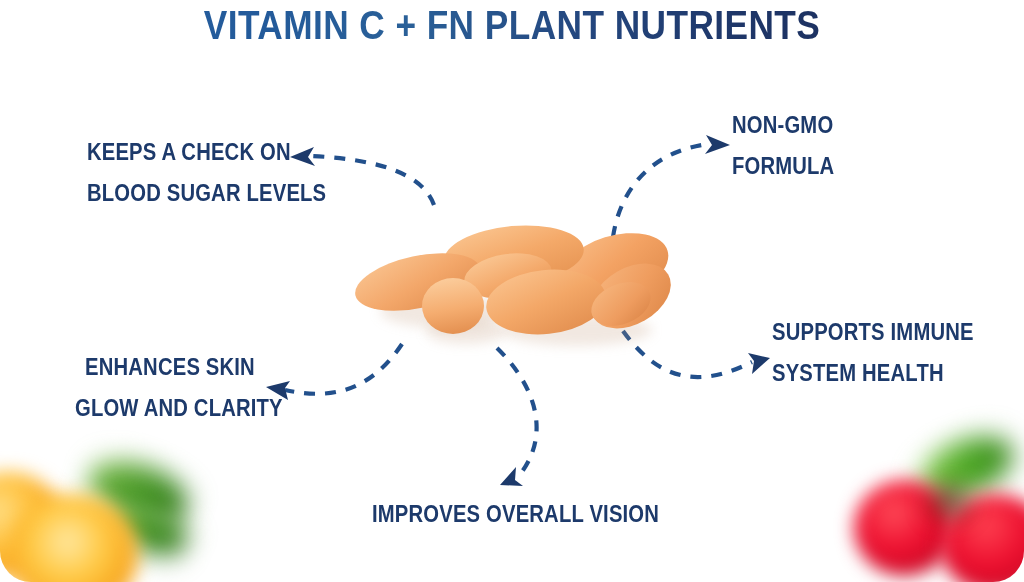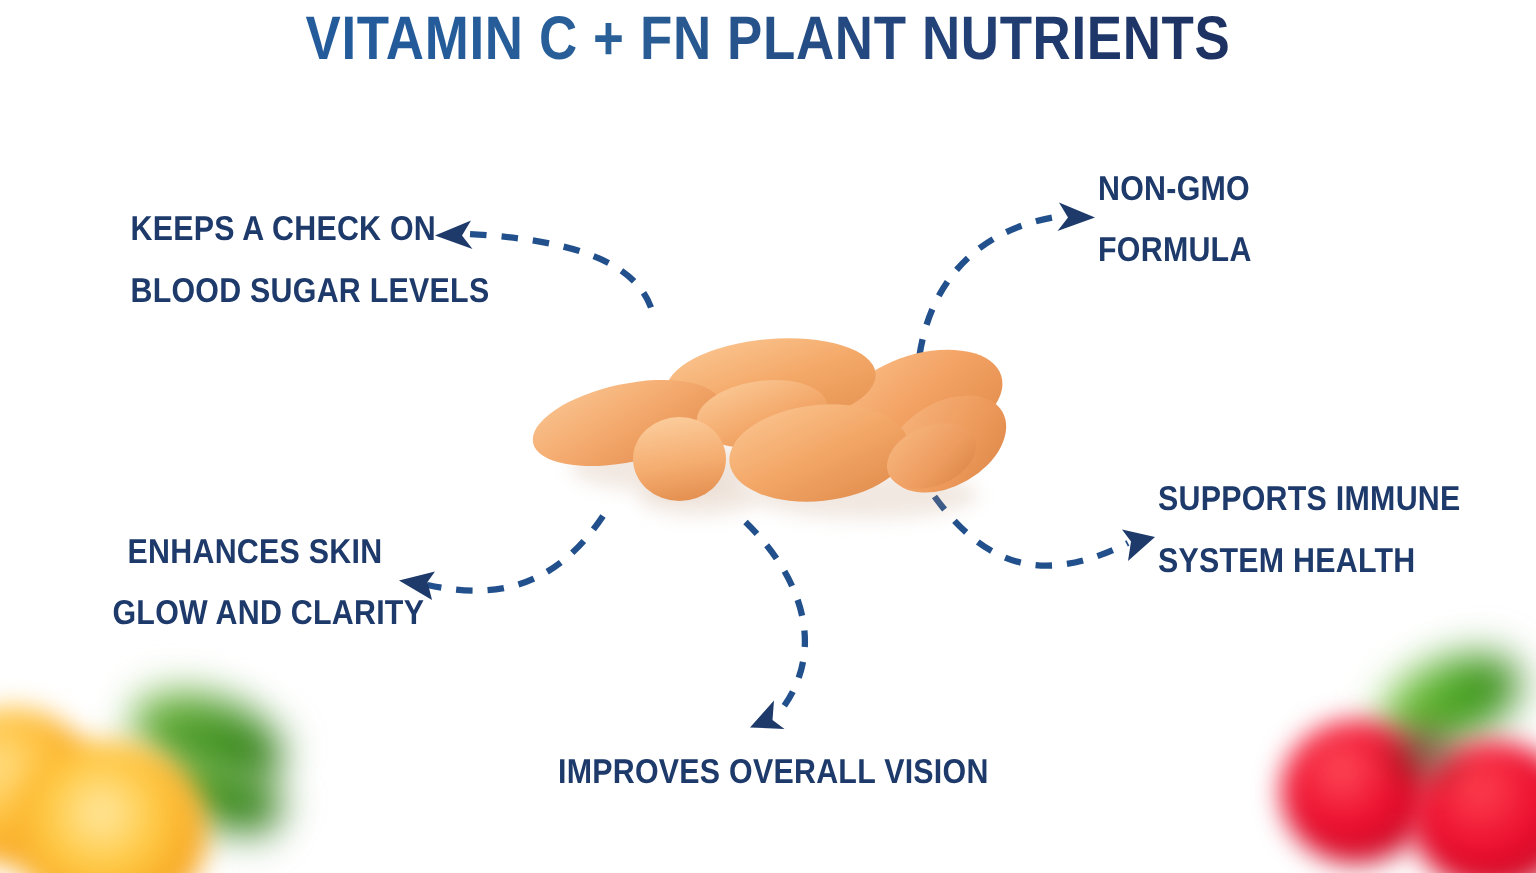--- a/index.html
+++ b/index.html
@@ -10,20 +10,21 @@
   }
   body {
     font-family: "Liberation Sans", sans-serif;
   }
   #infographic {
     position: relative;
     width: 1024px;
     height: 582px;
     background: #ffffff;
     overflow: hidden;
+    border-radius: 31px;
   }
 
   
   #title {
     position: absolute;
     left: 0;
     top: 2px;
     width: 1024px;
     text-align: center;
     font-family: "Liberation Sans Narrow", "Liberation Sans", sans-serif;

